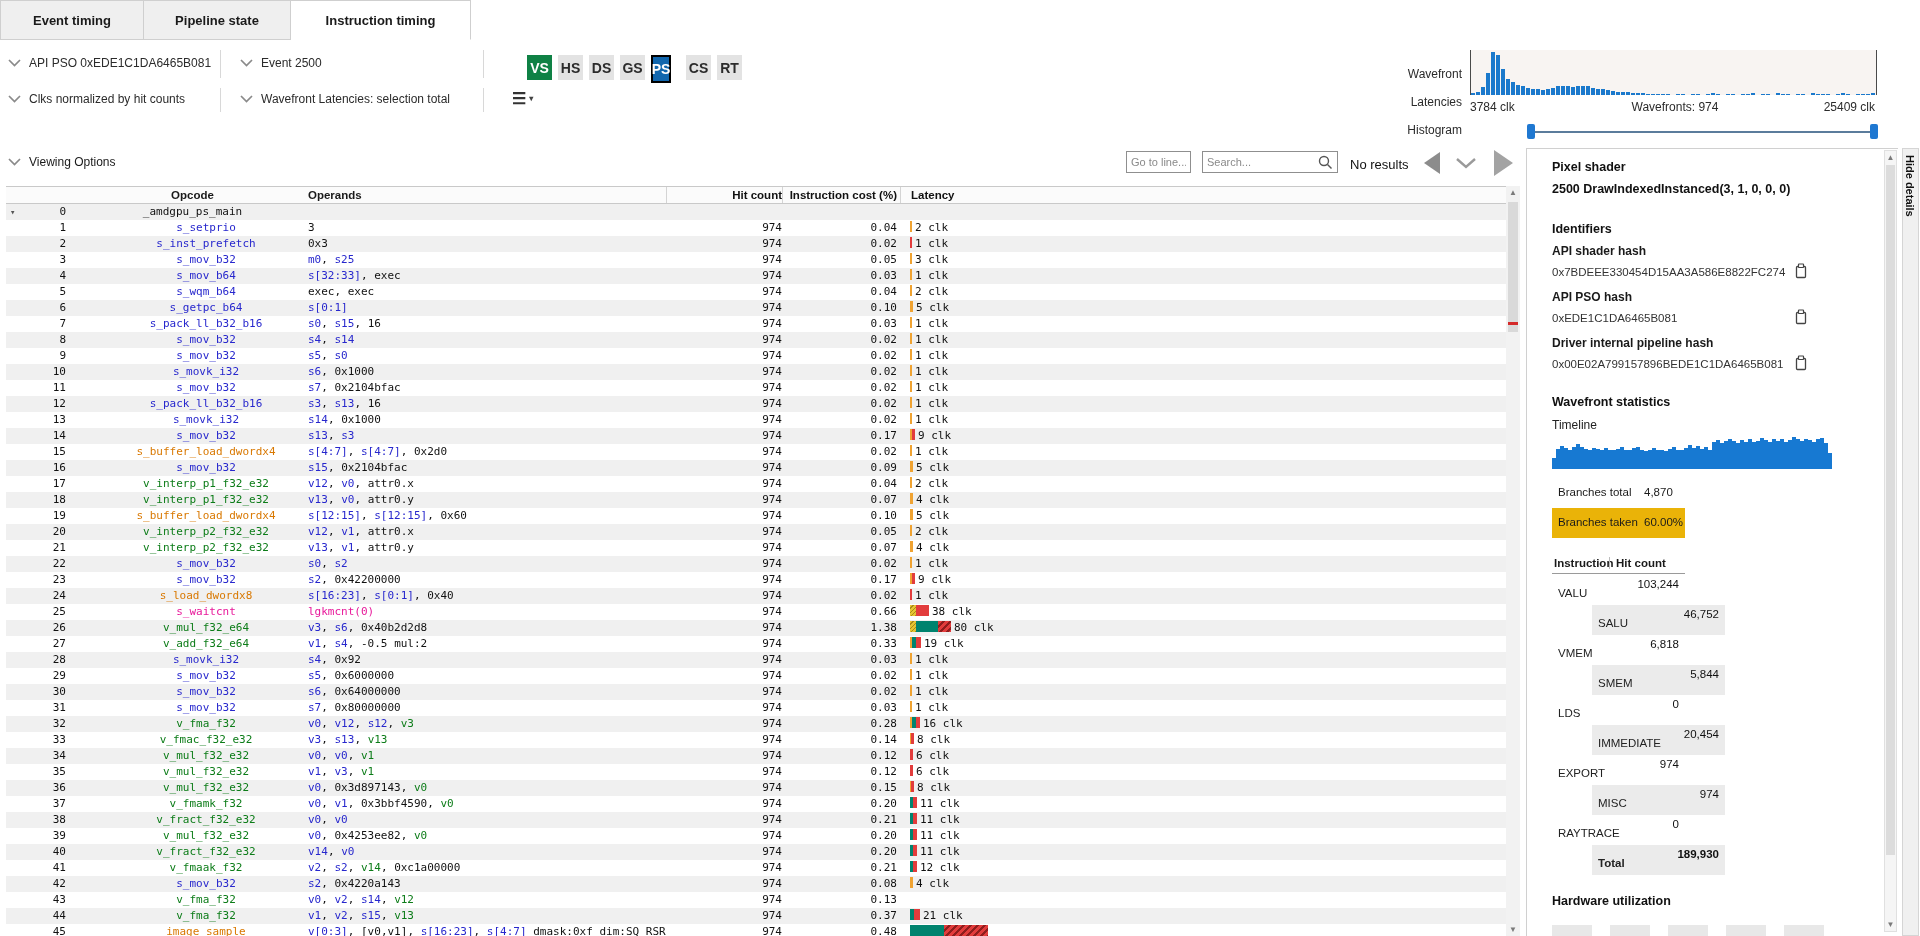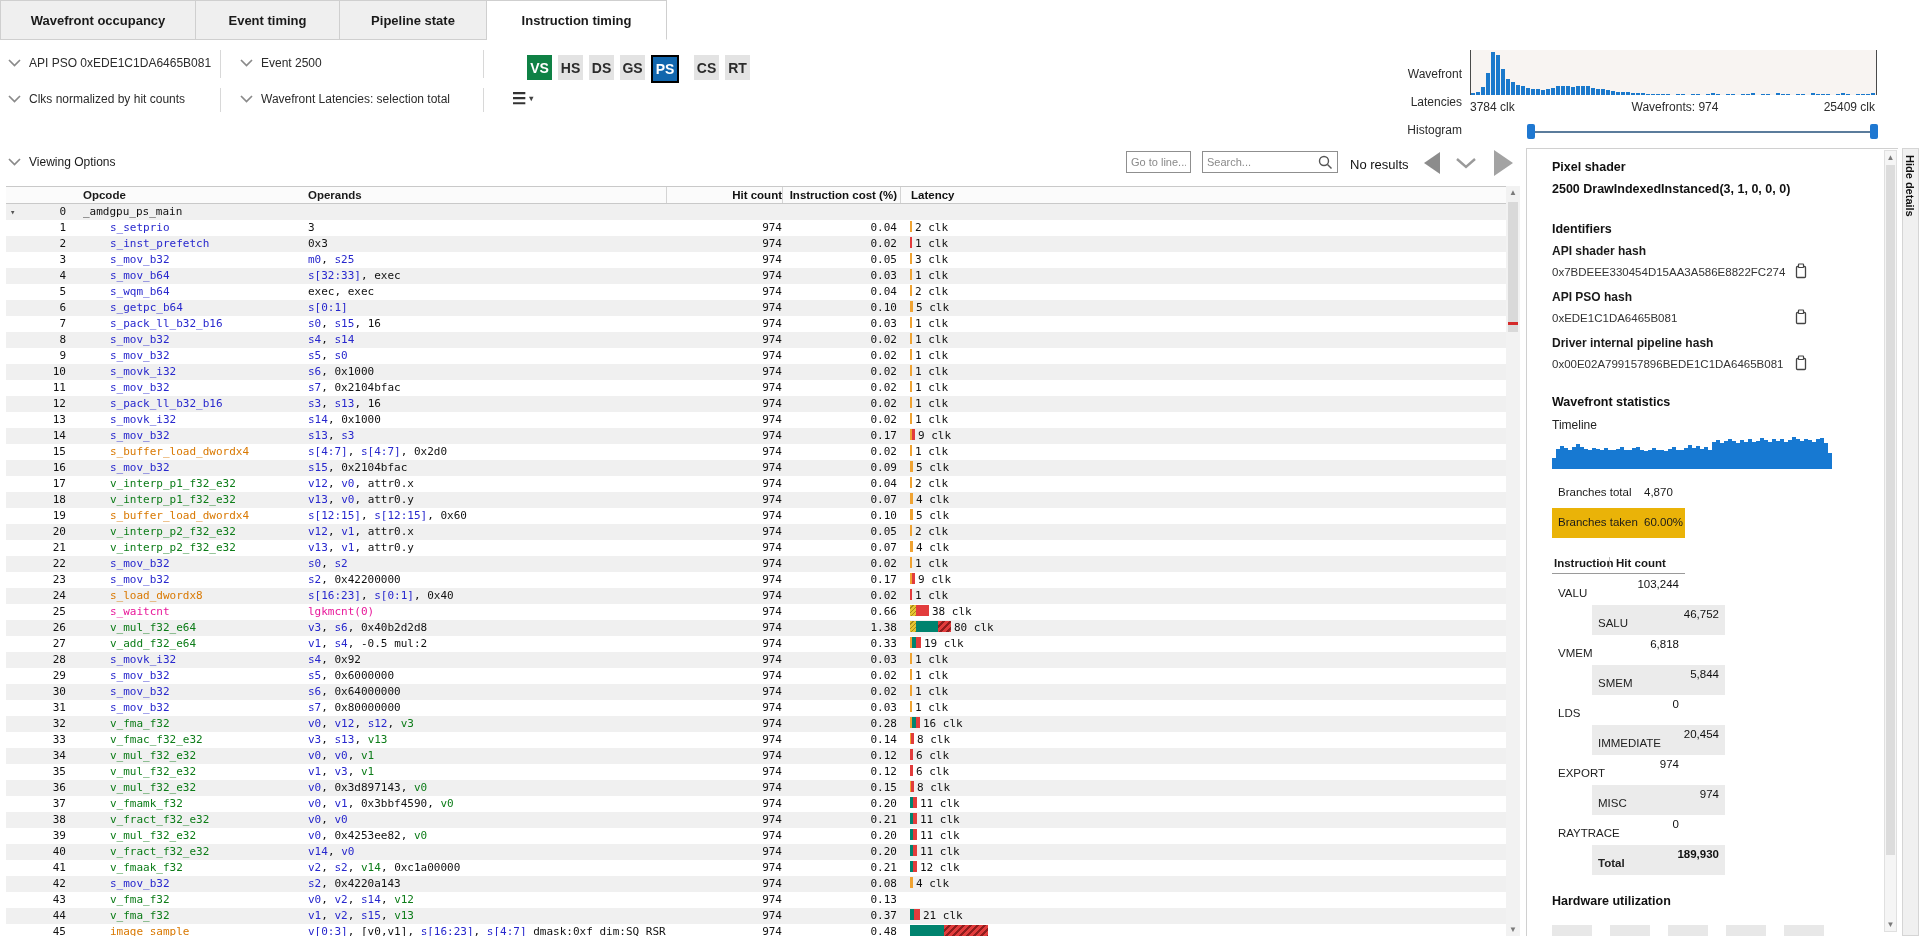--- a/index.html
+++ b/index.html
@@ -15,21 +15,21 @@
   .tab.active { background:#fff; border-bottom:1px solid #fff; }
 
   
   .ddl { position:absolute; display:flex; align-items:center; font-size:12px; color:#2b2b2b; }
   .chev { display:inline-block; margin-right:8px; line-height:0; }
   .vsep { position:absolute; width:1px; background:#d8d8d8; }
   #stages { position:absolute; left:527px; top:55px; display:flex; gap:6px; }
   .stage { width:25px; height:25px; background:#e3e3e3; color:#2b2b2b; font-weight:bold; font-size:14px;
     display:flex; align-items:center; justify-content:center; }
   .stage.green { background:#0f8145; color:#fff; }
-  .stage.selected { background:#1166ad; color:#fff; border:2px solid #000; width:28px; height:28px; }
+  .stage.selected { background:#1166ad; color:#fff; border:2px solid #000; width:20px; height:28px; }
   #hamburger { position:absolute; left:512px; top:89px; font-size:16px; font-weight:bold; color:#333; }
   #hamburger .caret { font-size:8px; vertical-align:3px; margin-left:3px; color:#444; }
 
   
   #hist-label { position:absolute; left:1330px; top:60px; width:132px; text-align:right; font-size:12px; color:#2b2b2b; line-height:28px; }
   #hist-chart { position:absolute; left:1470px; top:50px; width:407px; height:45px; background:#f8f4f2;
     border-left:1px solid #4a4a4a; border-right:1px solid #4a4a4a; display:flex; align-items:flex-end; }
   #hist-chart .hbar { width:4px; margin-right:1px; background:#1b79cc; }
   .hist-lab { position:absolute; top:100px; font-size:12px; color:#2b2b2b; }
   #hist-slider-track { position:absolute; left:1531px; top:131px; width:344px; height:2px; background:#5b7c9c; }
@@ -47,21 +47,21 @@
     border-bottom:13px solid transparent; border-left:19px solid #a3a3a3; }
 
   
   #itable { position:absolute; left:6px; top:186px; width:1500px; }
   .thead { display:flex; height:18px; background:#fbfbfb; border-top:1px solid #c9c9c9;
     border-bottom:1px solid #c9c9c9; font-weight:bold; font-size:11.5px; align-items:center; }
   .trow { display:flex; height:16px; font-family:"DejaVu Sans Mono", monospace; font-size:11px;
     line-height:16px; white-space:nowrap; }
   .trow.alt { background:#f0f0f0; }
   .c-num { width:60px; text-align:right; color:#111; position:relative; flex:none; }
-  .c-op  { width:236px; padding-left:44px; flex:none; overflow:hidden; }
+  .c-op  { width:236px; padding-left:44px; flex:none; overflow:hidden;text-align:center; }
   .c-op.root { padding-left:17px; }
   .c-opr { width:364px; padding-left:6px; flex:none; overflow:hidden; }
   .c-hit { width:116px; text-align:right; flex:none; color:#111; }
   .c-cost{ width:118px; text-align:right; flex:none; color:#111; padding-right:3px; }
   .c-lat { flex:1; padding-left:10px; overflow:hidden; color:#111; }
   .thead .c-op { padding-left:17px; }
   .thead .c-hit, .thead .c-cost { border-left:1px solid #d4d4d4; align-self:stretch; display:flex; align-items:center; justify-content:flex-end; }
   .thead .c-lat { border-left:1px solid #d4d4d4; align-self:stretch; display:flex; align-items:center; }
   .tree-tri { position:absolute; left:4px; top:0; color:#555; font-size:9px; }
   .c-f { color:#111; } .c-s { color:#2727cd; } .c-v { color:#0c7c18; } .c-l { color:#d97800; } .c-w { color:#e8189a; }
@@ -111,21 +111,20 @@
   #hide-strip { position:absolute; left:1902px; top:148px; width:17px; height:788px; background:#f0f0f0;
     border:1px solid #d5d5d5; }
   #hide-strip span { writing-mode:vertical-rl; font-size:11px; font-weight:bold; color:#111; margin-top:6px; margin-left:1px; display:inline-block; }
   
   .hw-bar { position:absolute; top:925px; height:11px; background:#e8e8e8; }
 </style>
 </head>
 <body>
 
 <div id="tabbar">
-    <div class="tab" style="width: 196px;">Wavefront occupancy</div>
     <div class="tab" style="width: 144px; text-align: right;">Event timing</div>
     <div class="tab" style="width: 147px;">Pipeline state</div>
     <div class="tab active" style="width: 180px;">Instruction timing</div>
   </div>
 
 <div class="ddl" style="left:8px; top:56px;">
   <span class="chev"><svg width="13" height="8">
         <path d="M1 1 L6.5 6.5 L12 1" stroke="#8a8a8a" stroke-width="1.7" fill="none"></path>
       </svg></span>
   <span>API PSO 0xEDE1C1DA6465B081</span>

